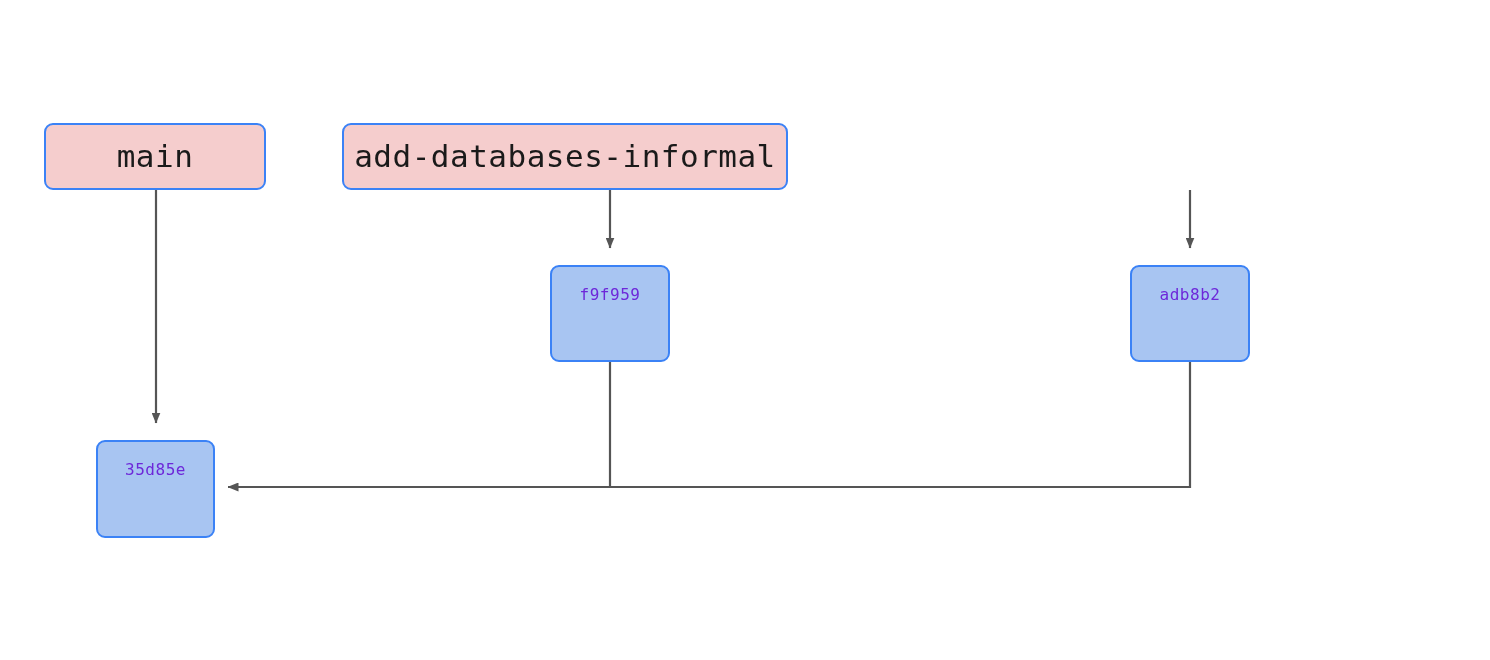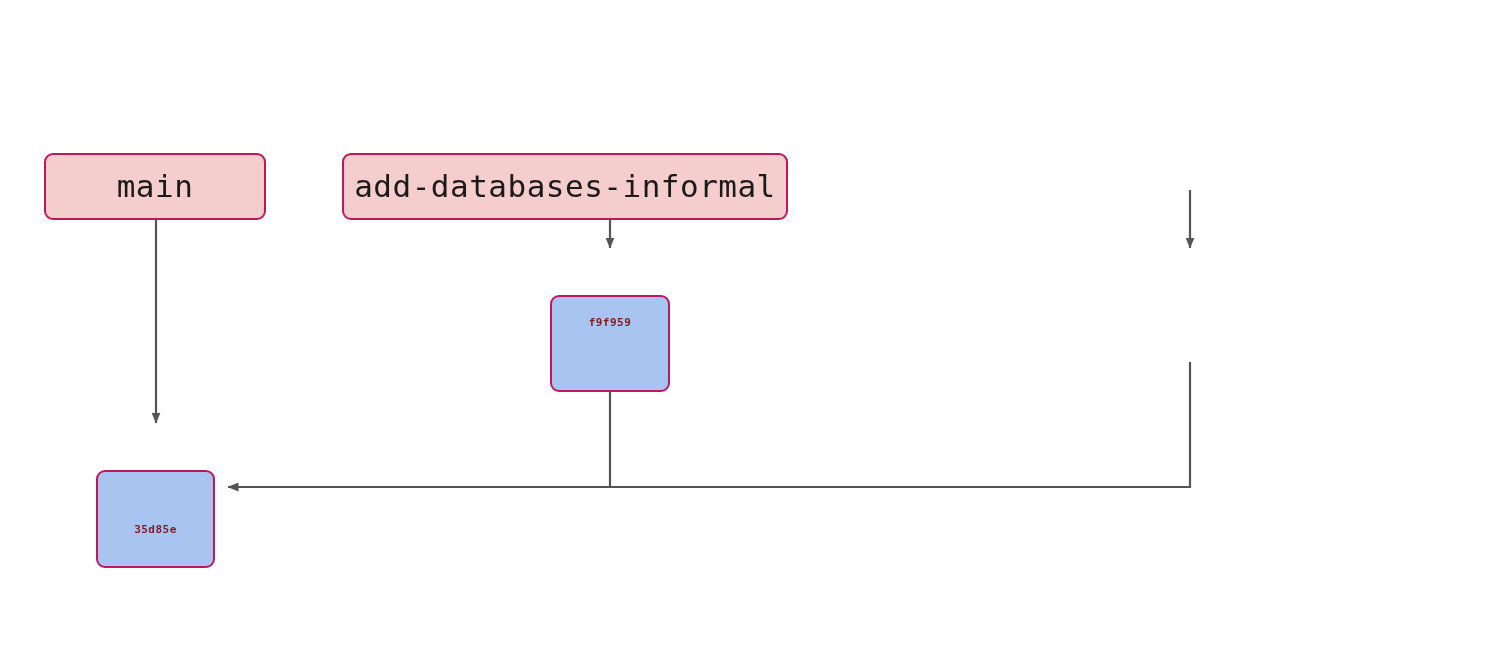--- a/index.html
+++ b/index.html
@@ -23,48 +23,47 @@
     position: absolute;
     left: 0;
     top: 0;
     width: 1490px;
     height: 660px;
     pointer-events: none;
   }
   .node {
     position: absolute;
     box-sizing: border-box;
-    border: 2px solid #be185d;
+    border: 2px solid #3b82f6;
     border-radius: 9px;
     display: flex;
     justify-content: center;
-    margin-top: 30px;
   }
   .node.branch {
     background: #f5cdcd;
     align-items: center;
   }
   .node.commit {
     background: #a8c5f2;
     align-items: flex-start;
   }
   .node-label {
     font-family: "DejaVu Sans Mono", monospace;
     white-space: nowrap;
     line-height: 1;
   }
   .branch .node-label {
     font-size: 31px;
     color: #1a1a1a;
     letter-spacing: 0.5px;
   }
   .commit .node-label {
-    font-size: 11px;
-    font-weight: bold;
-    color: #7f1d1d;
+    font-size: 16px;
+    font-weight: normal;
+    color: #6d28d9;
     margin-top: 20px;
     letter-spacing: 0.5px;
   }
 </style>
 </head>
 <body>
 
 <div id="canvas">
 
   <svg id="edge-layer" viewBox="0 0 1490 660" width="1490" height="660">
@@ -94,18 +93,21 @@
 
   <div class="node branch" style="left:342px; top:123px; width:446px; height:67px;">
     <span class="node-label">add-databases-informal</span>
   </div>
 
 
   <div class="node commit" style="left:550px; top:265px; width:120px; height:97px;">
     <span class="node-label">f9f959</span>
   </div>
 
+  <div class="node commit" style="left:1130px; top:265px; width:120px; height:97px;">
+    <span class="node-label">adb8b2</span>
+  </div>
 
-  <div class="node commit" style="left:96px; top:440px; width:119px; height:98px;align-items:center;">
+  <div class="node commit" style="left:96px; top:440px; width:119px; height:98px;">
     <span class="node-label">35d85e</span>
   </div>
 
 </div>
 
 </body></html>

